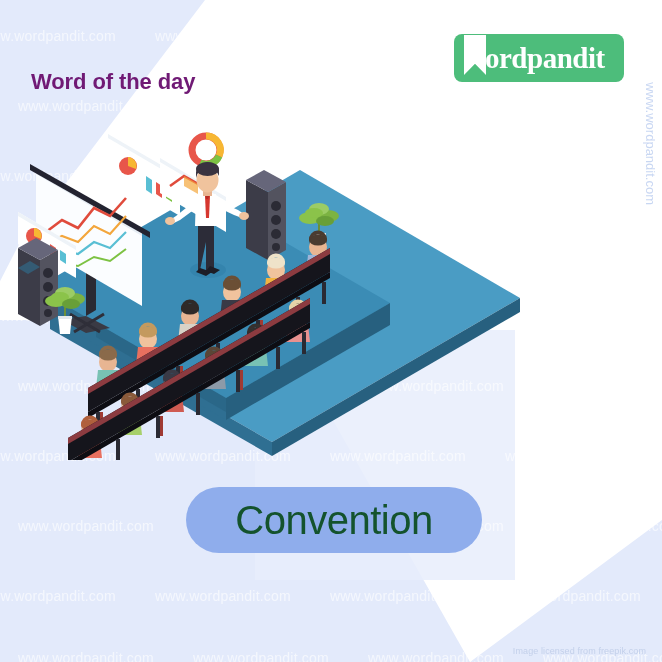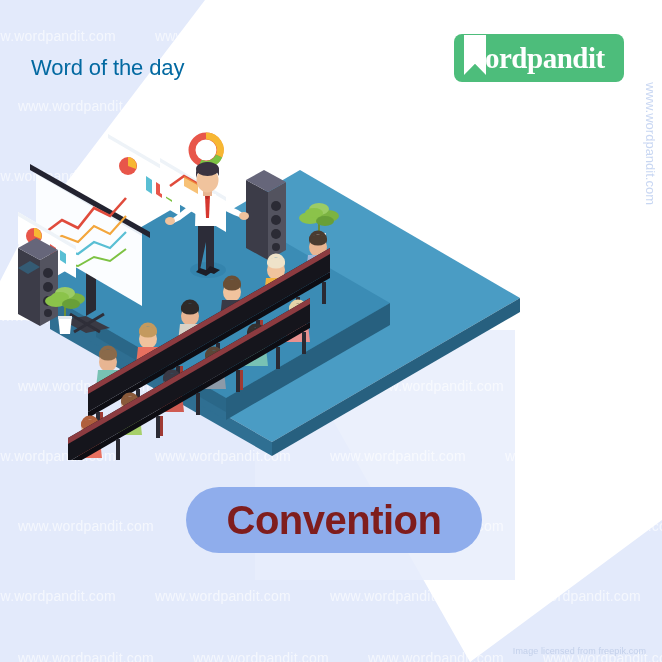--- a/index.html
+++ b/index.html
@@ -96,24 +96,24 @@
   .hdr-title {
     position: absolute;
     left: 47px; top: 37px;
     font-size: 26px;
     font-weight: bold;
     color: #6b7fa3;
     letter-spacing: -.2px;
   }
   .hdr-sub {
     position: absolute;
-    left: 31px; top: 55px;
+    left: 31px; top: 69px;
     font-size: 22px;
-    font-weight: normal;
-    color: #0369a1;
+    font-weight: bold;
+    color: #701a75;
     letter-spacing: -.1px;
   }
 
   
   .logo {
     position: absolute;
     right: 38px; top: 34px;
     height: 48px;
     min-width: 170px;
     background: #4dbd7b;
@@ -152,23 +152,23 @@
     position: absolute;
     left: 186px; top: 487px;
     width: 296px; height: 66px;
     background: #8fadec;
     border-radius: 33px;
     display: flex;
     align-items: center;
     justify-content: center;
   }
   .word-text {
-    color: #7f1d1d;
+    color: #14532d;
     font-size: 40px;
-    font-weight: bold;
+    font-weight: normal;
     letter-spacing: -.5px;
   }
 
   
   .definition {
     position: absolute;
     left: 22px; top: 568px;
     width: 620px;
     text-align: center;
     font-size: 19.5px;

